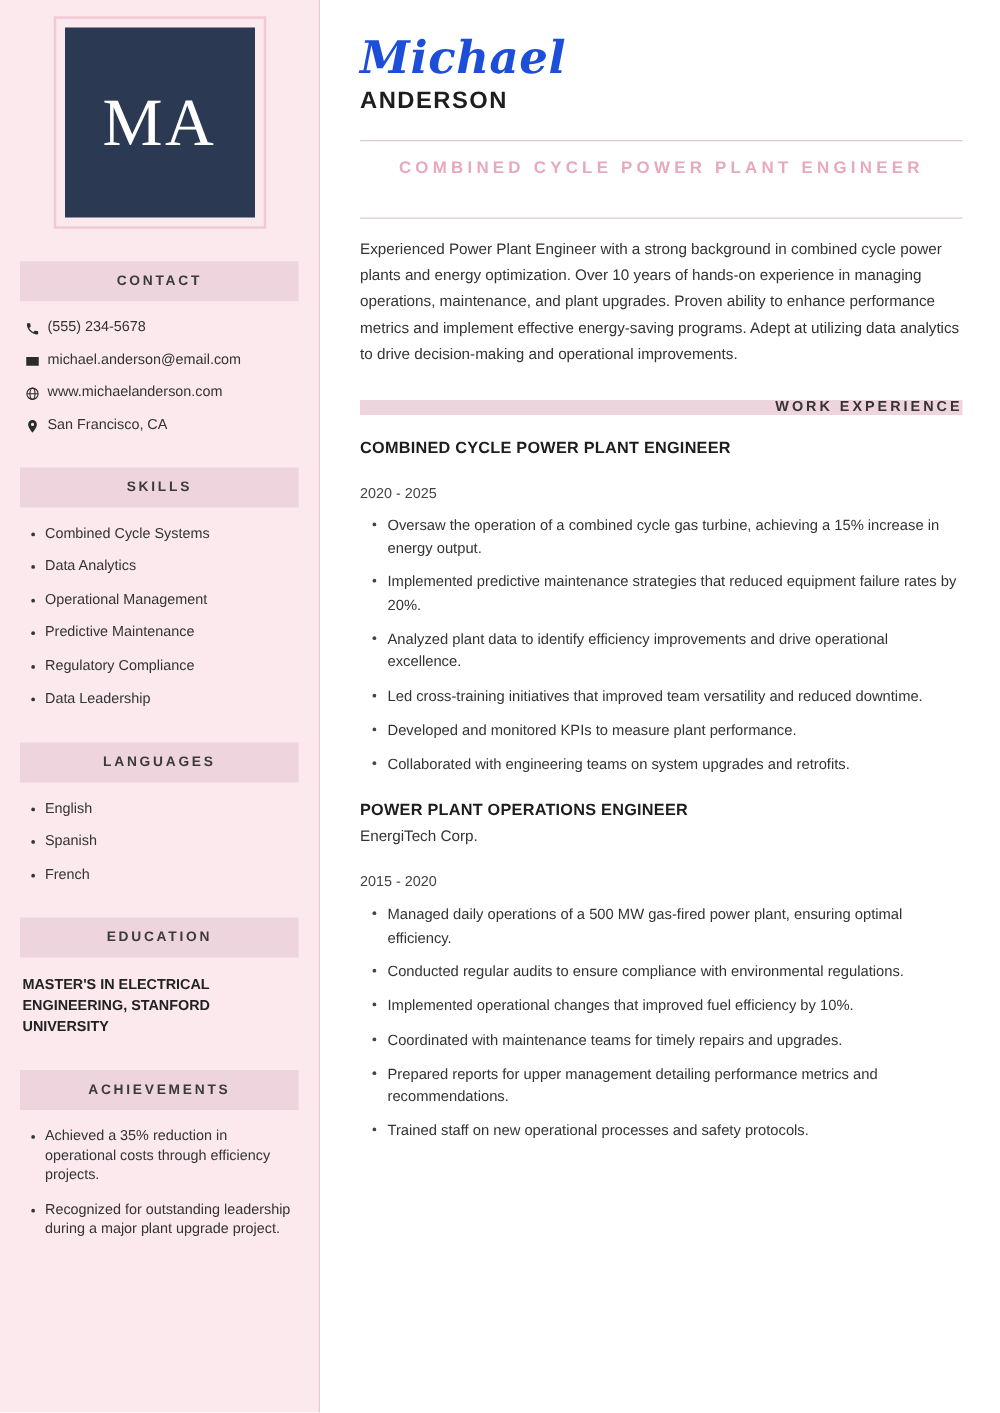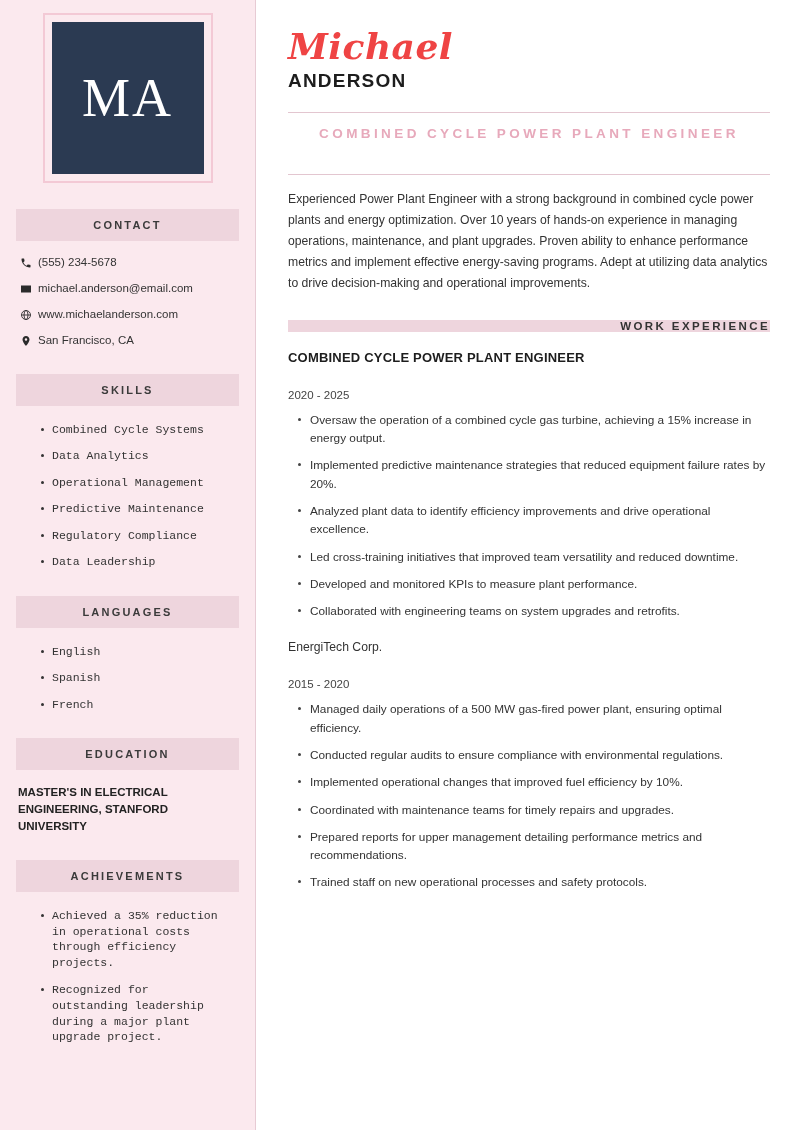--- a/index.html
+++ b/index.html
@@ -84,24 +84,23 @@
     flex: 0 0 18px;
     color: #2b2b2b;
     display: inline-flex;
     align-items: center;
     justify-content: flex-start;
     margin-top: 1px;
   }
   .contact-item .ic svg { display: block; }
 
   ul.bullets {
-    margin: 16px;
+    margin: 0;
     padding-left: 20px;
     list-style: none;
-    font-family: Liberation Mono, monospace;
   }
   ul.bullets li {
     font-size: 11.5px;
     color: #333;
     margin-bottom: 11px;
     line-height: 1.35;
     position: relative;
   }
   ul.bullets li:before {
     content: "";
@@ -129,21 +128,21 @@
     flex: 1 1 auto;
     box-sizing: border-box;
     padding: 28px 30px 20px 32px;
   }
 
   .name-script {
     font-family: "DejaVu Serif", serif;
     font-style: italic;
     font-size: 36px;
     font-weight: bold;
-    color: #ef4444;
+    color: #1d4ed8;
     line-height: 1;
     letter-spacing: 0.5px;
   }
   .name-last {
     font-size: 19px;
     font-weight: bold;
     letter-spacing: 1.2px;
     color: #1d1d1d;
     margin-top: 6px;
   }
@@ -322,20 +321,21 @@
         <li>Oversaw the operation of a combined cycle gas turbine, achieving a 15% increase in energy output.</li>
         <li>Implemented predictive maintenance strategies that reduced equipment failure rates by 20%.</li>
         <li>Analyzed plant data to identify efficiency improvements and drive operational excellence.</li>
         <li>Led cross-training initiatives that improved team versatility and reduced downtime.</li>
         <li>Developed and monitored KPIs to measure plant performance.</li>
         <li>Collaborated with engineering teams on system upgrades and retrofits.</li>
       </ul>
     </div>
 
     <div class="job-block">
+      <div class="job-role">POWER PLANT OPERATIONS ENGINEER</div>
       <div class="job-company">EnergiTech Corp.</div>
       <div class="job-dates">2015 - 2020</div>
       <ul class="job-bullets">
         <li>Managed daily operations of a 500 MW gas-fired power plant, ensuring optimal efficiency.</li>
         <li>Conducted regular audits to ensure compliance with environmental regulations.</li>
         <li>Implemented operational changes that improved fuel efficiency by 10%.</li>
         <li>Coordinated with maintenance teams for timely repairs and upgrades.</li>
         <li>Prepared reports for upper management detailing performance metrics and recommendations.</li>
         <li>Trained staff on new operational processes and safety protocols.</li>
       </ul>

